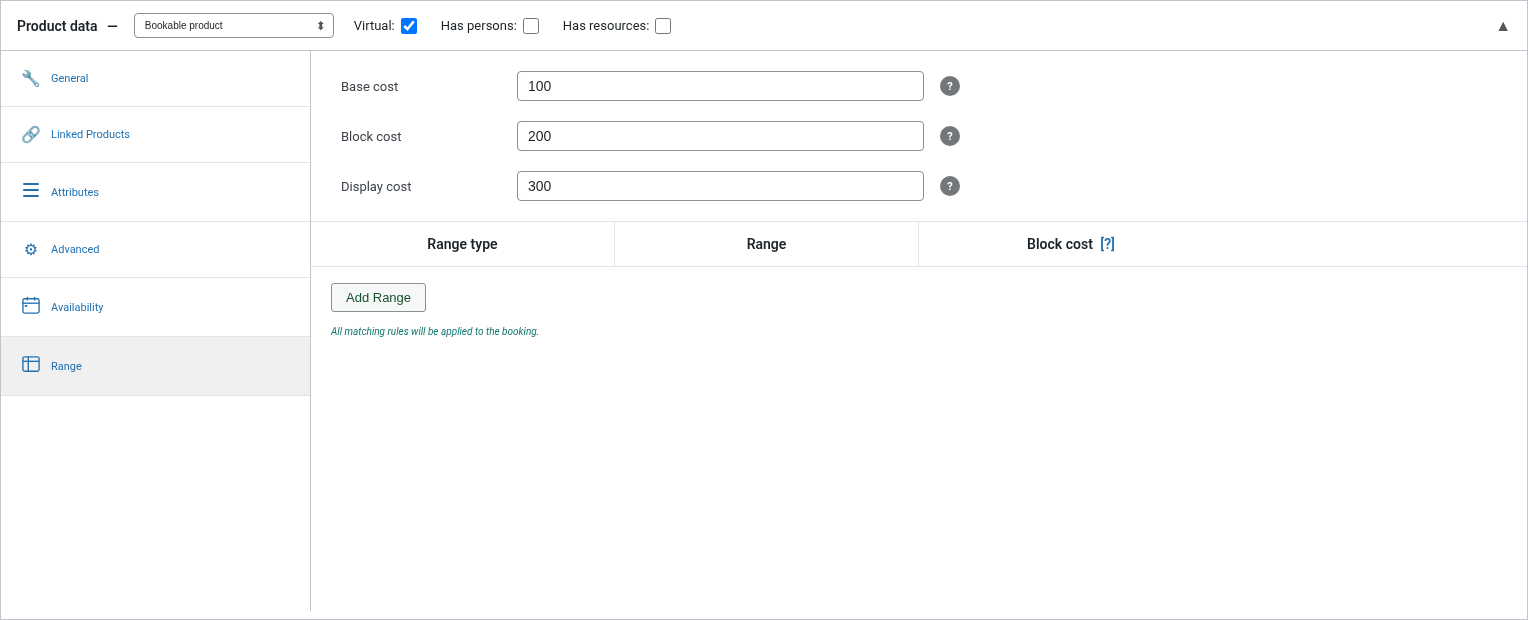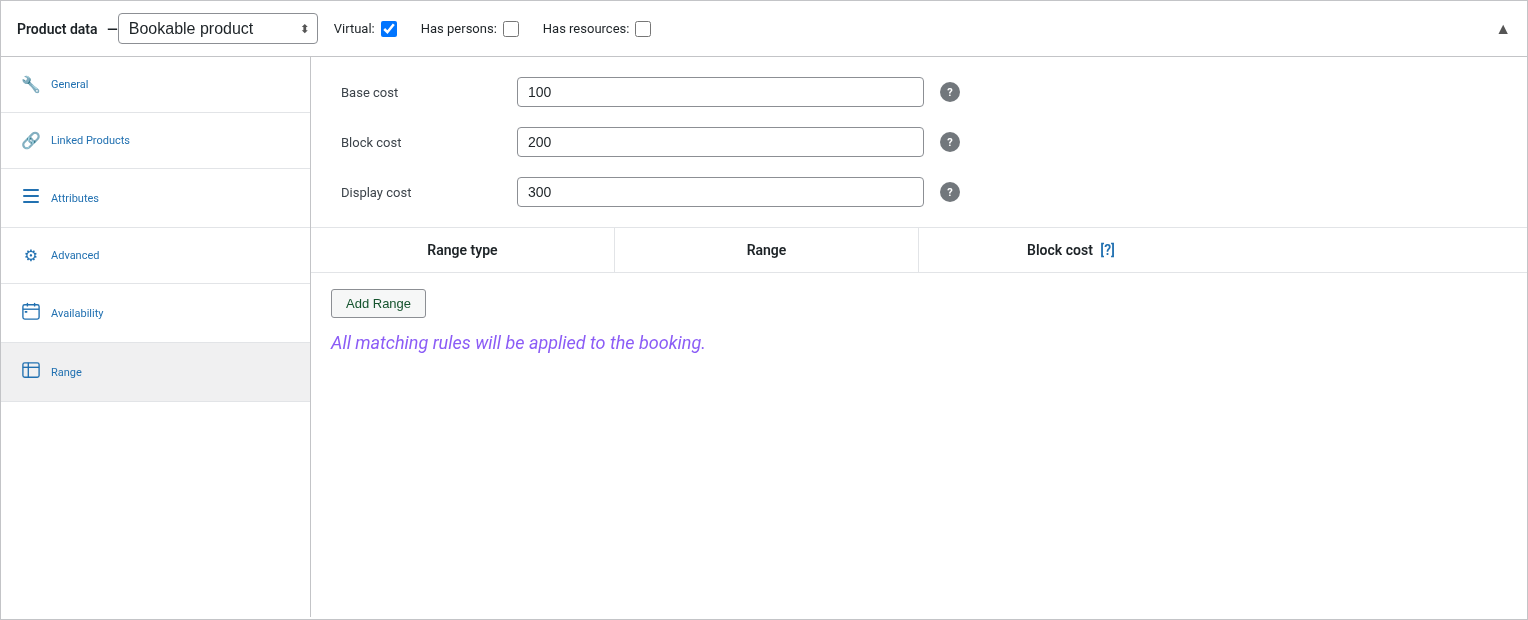--- a/index.html
+++ b/index.html
@@ -14,35 +14,36 @@
       border: 1px solid #c3c4c7;
       width: 1528px;
       min-height: 620px;
     }
     
     .panel-header {
       display: flex;
       align-items: center;
       padding: 12px 16px;
       border-bottom: 1px solid #c3c4c7;
+      gap: 16px;
       background: #fff;
     }
     .panel-title {
       font-size: 14px;
       font-weight: 600;
       color: #1d2327;
       white-space: nowrap;
     }
     .product-type-select {
       appearance: none;
       -webkit-appearance: none;
       border: 1px solid #8c8f94;
       border-radius: 4px;
       padding: 6px 30px 6px 10px;
-      font-size: 16px;
+      font-size: 10px;
       color: #1d2327;
       background: #fff;
       cursor: pointer;
       min-width: 200px;
     }
     .select-wrapper {
       position: relative;
       display: inline-block;
     }
     .select-arrow {
@@ -51,21 +52,21 @@
       top: 50%;
       transform: translateY(-50%);
       pointer-events: none;
       color: #555;
       font-size: 12px;
     }
     .header-options {
       display: flex;
       align-items: center;
       gap: 24px;
-      margin-left: 16px;
+      margin-left: 4px;
     }
     .header-option {
       display: flex;
       align-items: center;
       gap: 6px;
       font-size: 13px;
       color: #1d2327;
     }
     .header-option input[type="checkbox"] {
       width: 16px;
@@ -202,22 +203,22 @@
       border-radius: 3px;
       padding: 6px 14px;
       font-size: 13px;
       color: #14532d;
       cursor: pointer;
       margin-bottom: 14px;
       display: inline-block;
     }
     .rules-note {
       font-style: italic;
-      color: #8b5cf6;
-      font-size: 18px;
+      color: #0f766e;
+      font-size: 10px;
     }
   </style>
 </head>
 <body>
 
 <div class="product-data-panel">
 
   <div class="panel-header">
     <span class="panel-title">
       <span>Product data</span>

